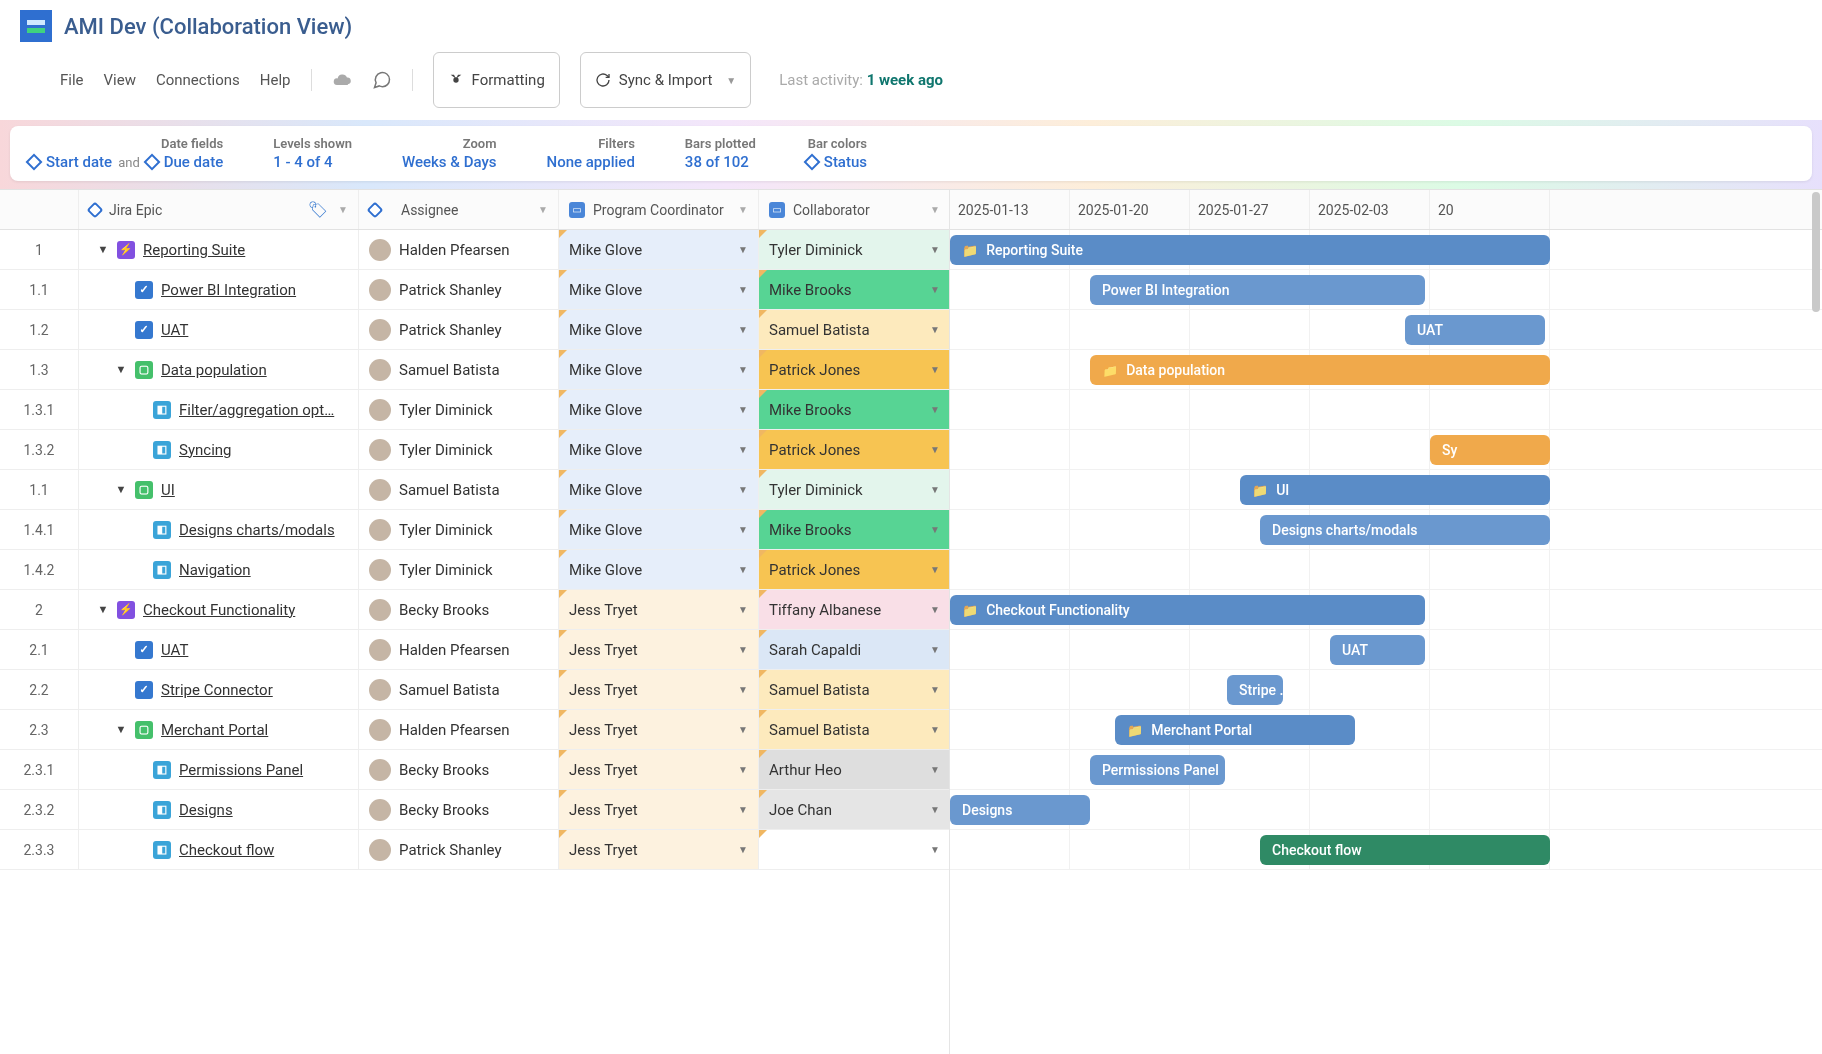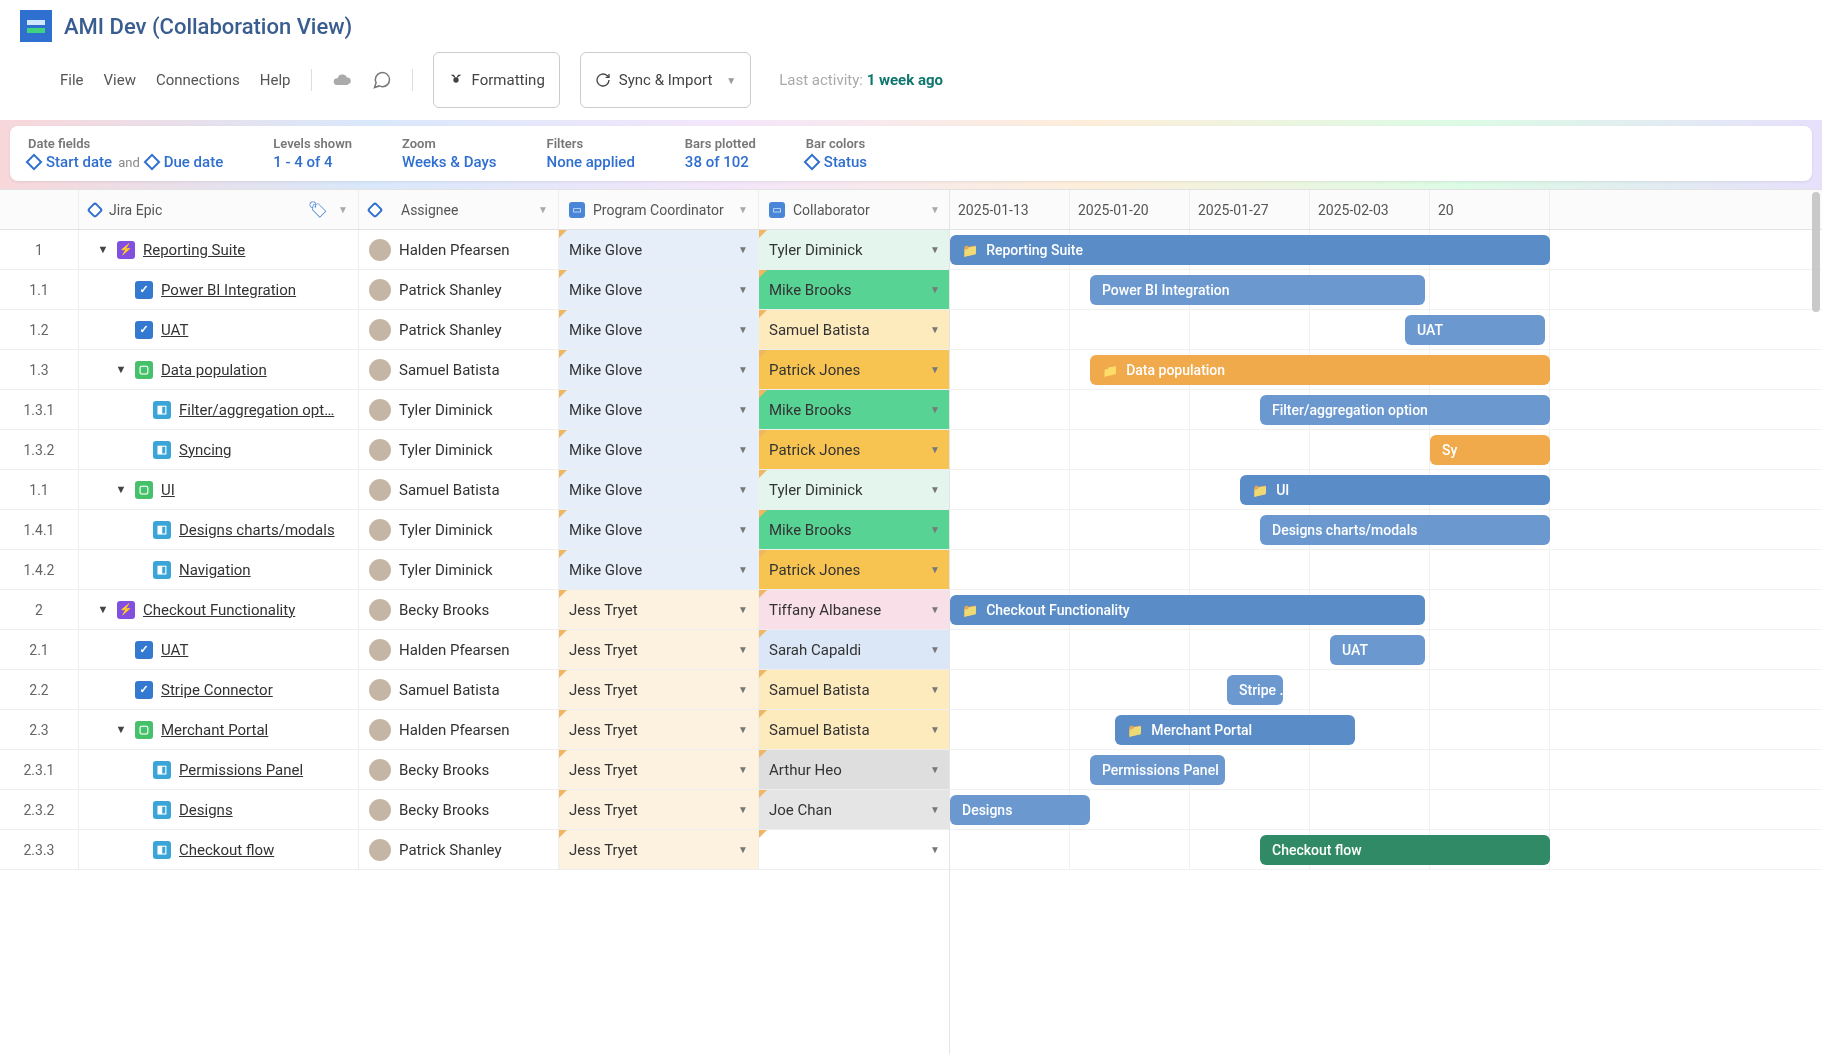--- a/index.html
+++ b/index.html
@@ -69,20 +69,21 @@
     background: linear-gradient(90deg,#f8d7da 0%,#d9e8fb 20%,#f4e6fa 40%,#fdeeda 60%,#dcfbe5 80%,#e7e0fc 100%);
     padding: 6px 10px 8px 10px;
   }
   .summary-bar {
     background: #fff;
     border-radius: 8px;
     display: flex;
     gap: 50px;
     padding: 10px 18px;
     box-shadow: 0 1px 3px rgba(0,0,0,0.08);
+    text-align: right;
   }
   .summary-block { font-size: 13px; }
   .summary-label { color: #777; font-size: 13px; font-weight: 600;}
   .summary-value { color: #2f6fd0; font-size: 15px; font-weight: 500; margin-top: 2px; display: flex; align-items: center; gap: 6px;}
   .summary-value .and { color: #888; font-size: 13px; font-weight: 400;}
   .diamond {
     width: 12px; height: 12px; display:inline-block;
     transform: rotate(45deg);
     background: #fff;
     border: 2px solid #2f6fd0;
@@ -781,23 +782,20 @@
         <div class="bar clr-blue2" style="left: 140px; width: 335px; top: 45px;">
           <span>Power BI Integration</span>
         </div>
         <div class="bar clr-blue2" style="left: 455px; width: 140px; top: 85px;">
           <span>UAT</span>
         </div>
         <div class="bar clr-orange" style="left: 140px; width: 460px; top: 125px;">
           <span class="bar-icon">📁</span>
           <span>Data population</span>
         </div>
-        <div class="bar clr-blue2" style="left: 310px; width: 290px; top: 165px;">
-          <span>Filter/aggregation option</span>
-        </div>
         <div class="bar clr-orange" style="left: 480px; width: 120px; top: 205px;">
           <span>Sy</span>
         </div>
         <div class="bar clr-blue" style="left: 290px; width: 310px; top: 245px;">
           <span class="bar-icon">📁</span>
           <span>UI</span>
         </div>
         <div class="bar clr-blue2" style="left: 310px; width: 290px; top: 285px;">
           <span>Designs charts/modals</span>
         </div>

